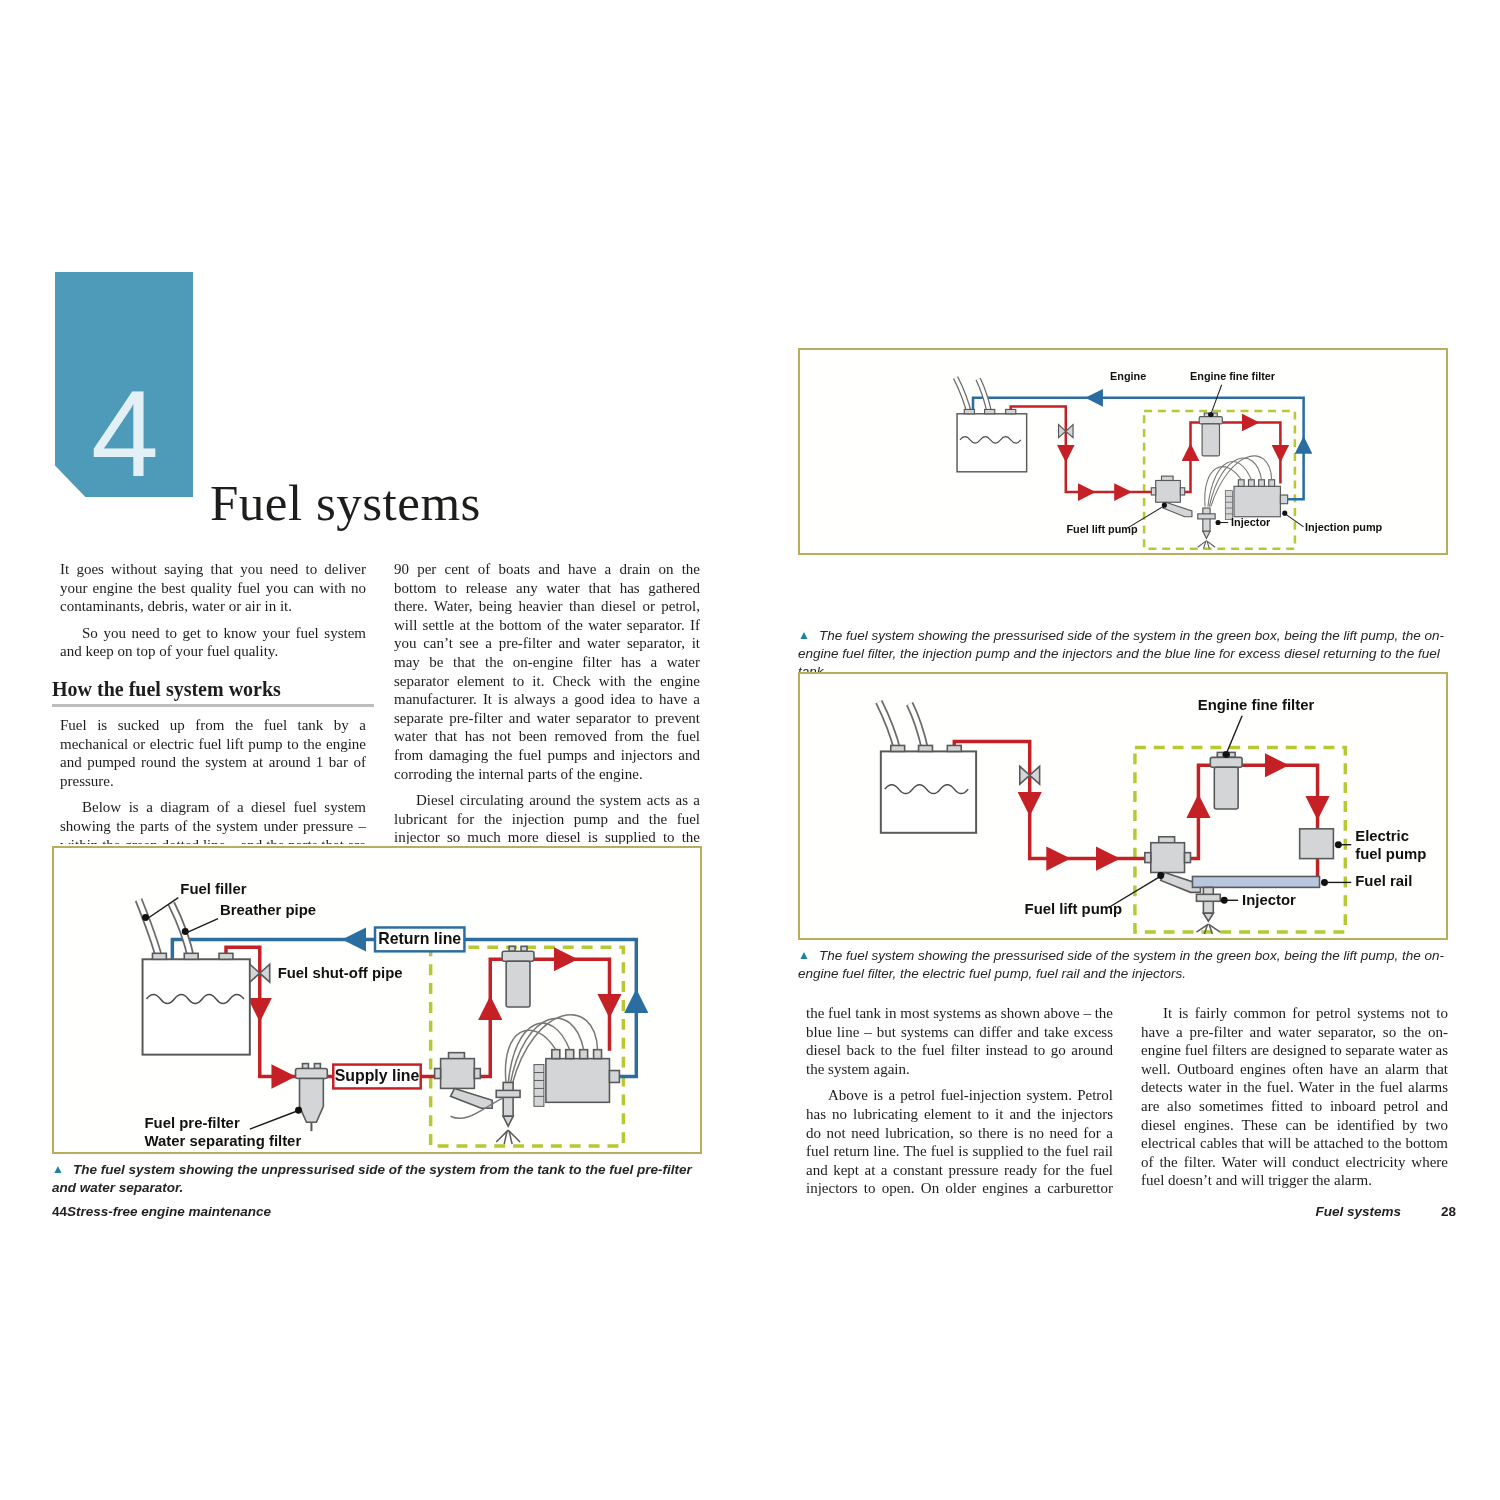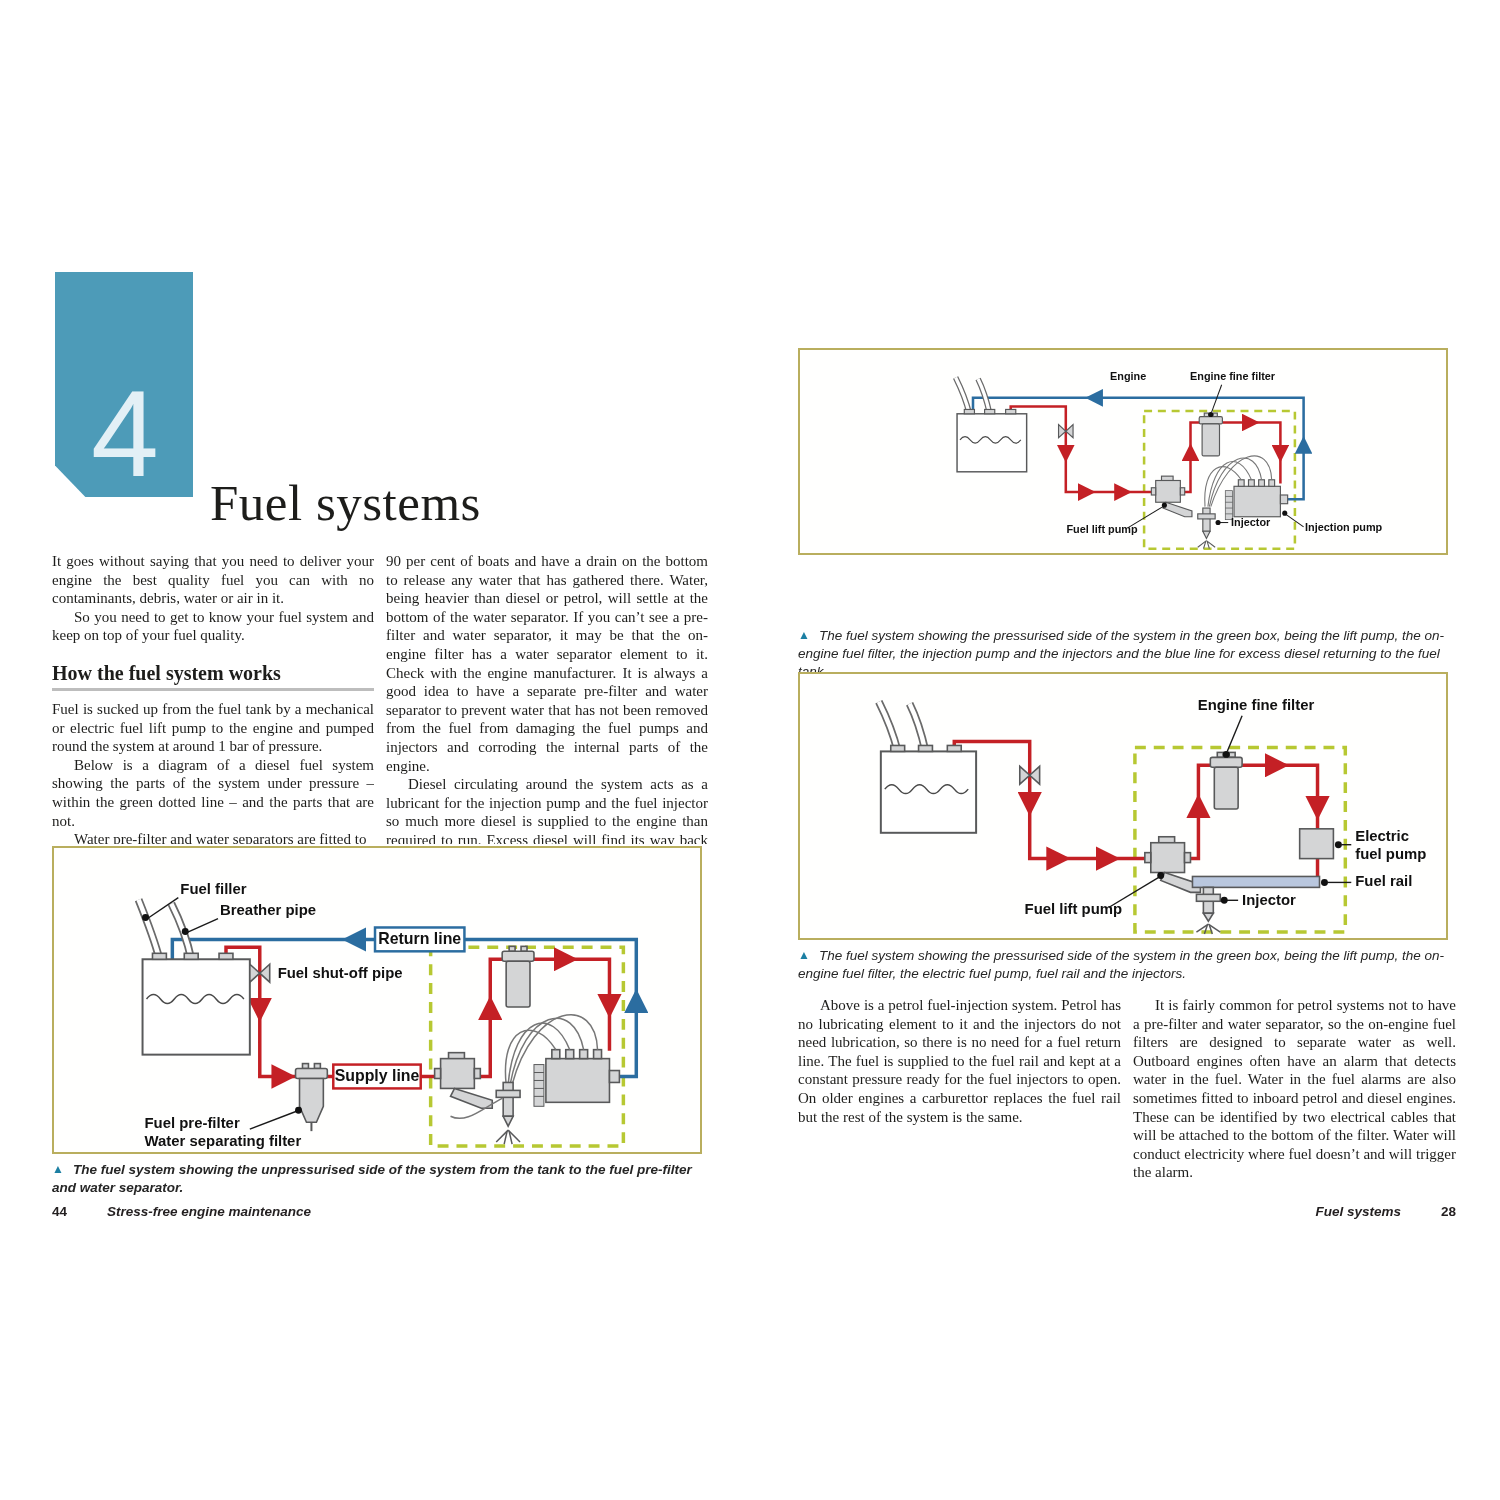--- a/index.html
+++ b/index.html
@@ -10,21 +10,21 @@
   .chapter-badge{position:absolute;left:55px;top:272px;width:138px;height:225px;background:#4d9bb8;
     clip-path:polygon(0 0,100% 0,100% 100%,22% 100%,0 86%);}
   .chapter-num{position:absolute;left:36px;bottom:2px;font-family:"Liberation Sans",sans-serif;
     font-size:122px;line-height:1;color:#e3f0f6;font-weight:400;}
   .chapter-title{position:absolute;left:210px;top:440px;font-size:51px;font-weight:400;
     letter-spacing:.5px;color:#1d1d1b;}
 
   
   .columns{position:absolute;display:flex;gap:12px;}
   .columns .col{width:322px;font-size:15px;line-height:18.6px;text-align:justify;overflow:hidden;}
-  .col p{margin:0;}
+  .col p{margin:8px;}
   .col p.indent{text-indent:22px;}
   .left-cols{left:52px;top:552px;width:656px;height:292px;}
   .right-cols{left:798px;top:996px;width:658px;height:200px;}
   .right-cols .col{width:323px;}
   h2.sect{font-size:20px;font-weight:bold;margin:17px 0 4px 0;line-height:1.1;}
   .sect-rule{height:3px;background:#bdbdbd;margin:0 0 9px 0;}
 
   
   .dbox{position:absolute;border:2px solid #b9ae5e;background:#fffffe;box-sizing:border-box;}
   .d1{left:52px;top:846px;width:650px;height:308px;}
@@ -38,21 +38,21 @@
   .cap1{left:52px;top:1161px;font-weight:bold;}
   .cap2{left:798px;top:627px;}
   .cap3{left:798px;top:947px;}
   .tri{color:#1c7fa3;font-style:normal;font-size:12px;margin-right:9px;position:relative;top:-1px;}
 
   
   .footer{position:absolute;top:1204px;font-family:"Liberation Sans",sans-serif;font-size:13.5px;color:#231f20;}
   .footer .pn{font-weight:bold;}
   .footer .bt{font-weight:bold;font-style:italic;}
   .f-left{left:52px;}
-  .f-left .bt{margin-left:40px;text-align:right;}
+  .f-left .bt{text-align:right;}
   .f-right{left:798px;width:658px;text-align:right;}
   .f-right .bt{margin-right:40px;}
 
   
   .pipe-red{stroke:#c42025;stroke-width:3.5;fill:none;}
   .pipe-blue{stroke:#2b6da0;stroke-width:3.5;fill:none;}
   .comp{fill:#d4d5d6;stroke:#58595a;stroke-width:1.6;}
   .tank{fill:#ffffff;stroke:#58595a;stroke-width:2;}
   .wave{fill:none;stroke:#4a4a4a;stroke-width:1.5;}
   .hose-o{fill:none;stroke:#6a6a6a;stroke-width:8;}
@@ -447,20 +447,21 @@
           <circle class="dot" cx="426" cy="228" r="3.5"></circle>
       </g>
     </svg>
   </div>
   <div class="caption cap3">
     <span class="tri">▲</span><span>The fuel system showing the pressurised side of the system in the green box, being the lift pump, the on-engine fuel filter, the electric fuel pump, fuel rail and the injectors.</span>
   </div>
 
   <div class="columns right-cols">
     <div class="col">
+      <p>the fuel tank in most systems as shown above – the blue line – but systems can differ and take excess diesel back to the fuel filter instead to go around the system again.</p>
       <p class="indent">Above is a petrol fuel-injection system. Petrol has no lubricating element to it and the injectors do not need lubrication, so there is no need for a fuel return line. The fuel is supplied to the fuel rail and kept at a constant pressure ready for the fuel injectors to open. On older engines a carburettor replaces the fuel rail but the rest of the system is the same.</p>
     </div>
     <div class="col">
       <p class="indent">It is fairly common for petrol systems not to have a pre-filter and water separator, so the on-engine fuel filters are designed to separate water as well. Outboard engines often have an alarm that detects water in the fuel. Water in the fuel alarms are also sometimes fitted to inboard petrol and diesel engines. These can be identified by two electrical cables that will be attached to the bottom of the filter. Water will conduct electricity where fuel doesn’t and will trigger the alarm.</p>
     </div>
   </div>
 
   <div class="footer f-right">
     <span class="bt">Fuel systems</span><span class="pn">28</span>
   </div>

